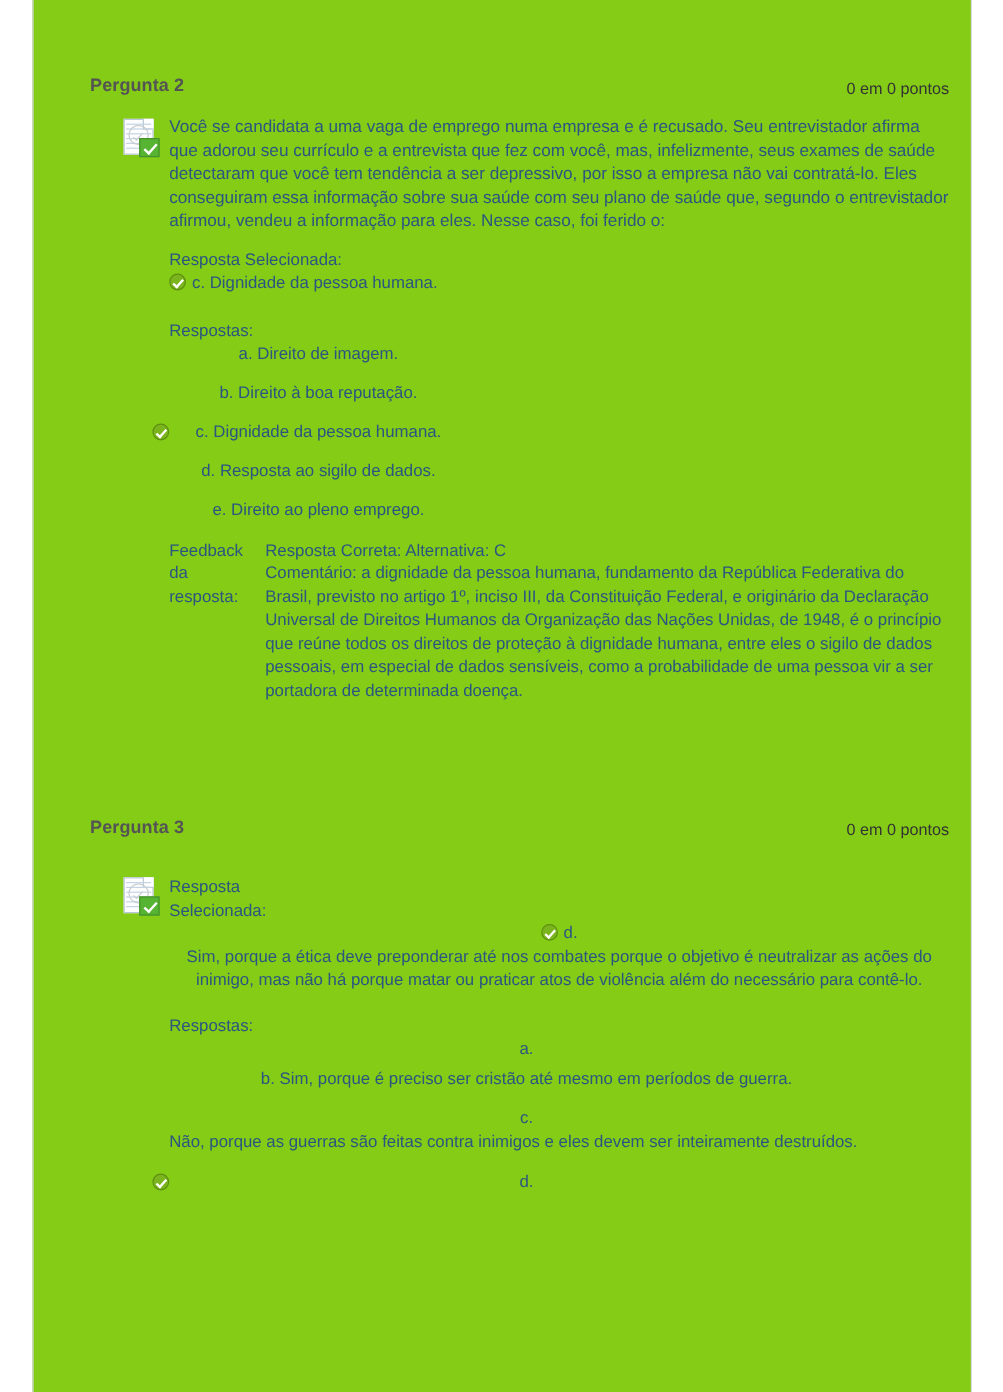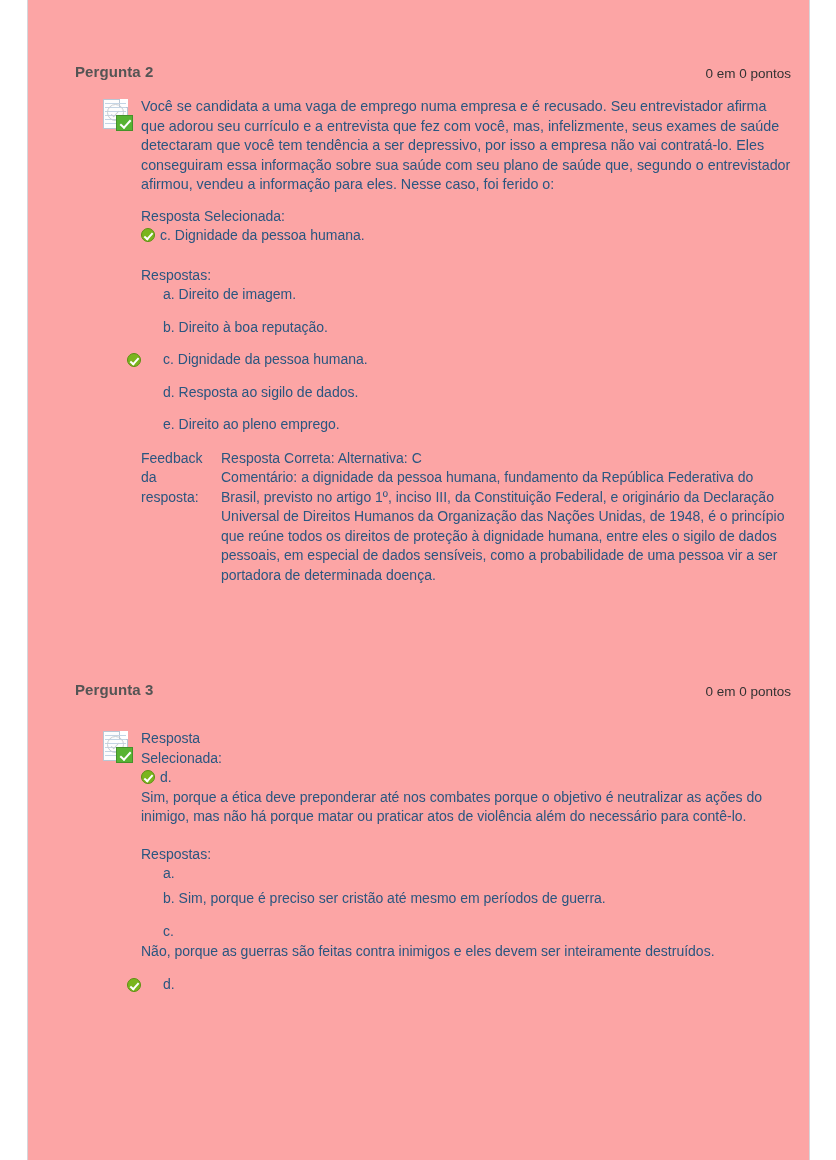--- a/index.html
+++ b/index.html
@@ -16,21 +16,21 @@
 
   .page-frame {
     position: absolute;
     left: 27px;
     top: 0;
     width: 783px;
     height: 1160px;
     border-left: 1px solid #d6d6db;
     border-right: 1px solid #d6d6db;
     box-sizing: border-box;
-    background: #fca5a5;
+    background: #84cc16;
   }
 
   .content {
     position: absolute;
     left: 47px;
     top: 0;
     width: 716px;
   }
 
   
@@ -174,20 +174,21 @@
     color: #2a5680;
     padding-right: 6px;
     box-sizing: border-box;
   }
   .ans-value {
     flex: 1;
     font-size: 14px;
     line-height: 19.5px;
     color: #2a5680;
     position: relative;
+    text-align: center;
   }
 
   .choices {
     margin: 0;
   }
   .choice {
     position: relative;
     font-size: 14px;
     line-height: 19.5px;
     color: #2a5680;

